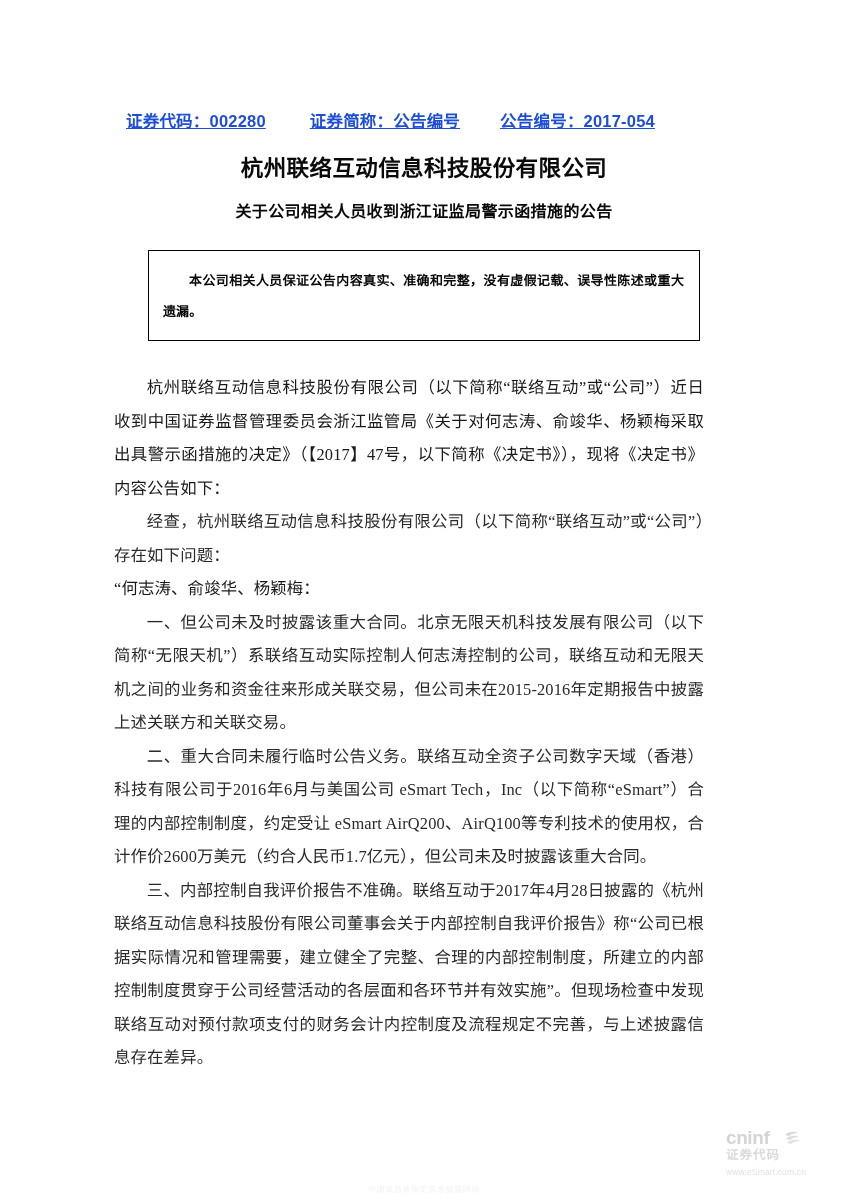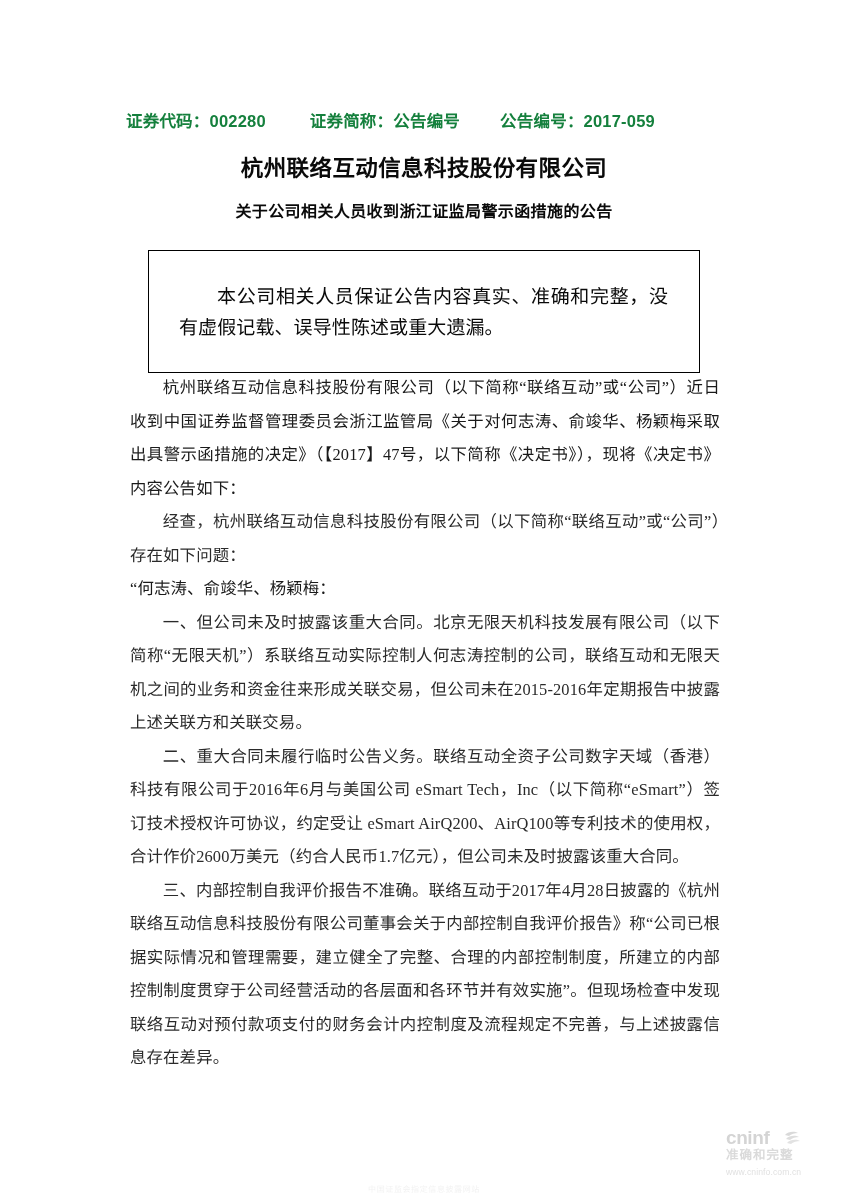--- a/index.html
+++ b/index.html
@@ -30,21 +30,22 @@
     left: 126px;
     top: 108px;
     width: 600px;
     display: flex;
     align-items: baseline;
     white-space: nowrap;
     font-family: "Liberation Sans", "DejaVu Sans", sans-serif;
     font-weight: 700;
     font-size: 16.5px;
     letter-spacing: 0.2px;
-    color: #15803d;
+    color: #1d4ed8;
+    text-decoration: underline;
   }
   .meta-item { display: inline-block; }
   .meta-gap-1 { width: 44px; display: inline-block; }
   .meta-gap-2 { width: 40px; display: inline-block; }
 
   
   .title-block {
     position: absolute;
     left: 0;
     top: 152px;
@@ -73,34 +74,34 @@
     position: absolute;
     left: 148px;
     top: 250px;
     width: 552px;
     border: 1.3px solid #000;
     box-sizing: border-box;
     padding: 14px 15px 13px 14px;
   }
   .disclaimer-text {
     font-family: "Liberation Sans", "DejaVu Sans", sans-serif;
-    font-weight: 400;
-    font-size: 19px;
+    font-weight: 700;
+    font-size: 13px;
     line-height: 31px;
     text-align: justify;
     text-indent: 2em;
     letter-spacing: 0.1px;
     color: #0a0a0a;
-    margin: 16px;
+    margin: 0;
   }
 
   
   .body-block {
     position: absolute;
-    left: 130px;
+    left: 114px;
     top: 371px;
     width: 590px;
   }
   .para {
     margin: 0;
     font-family: "Liberation Serif", "DejaVu Serif", serif;
     font-size: 16.4px;
     line-height: 33.5px;
     text-align: justify;
     text-justify: inter-ideograph;
@@ -171,51 +172,51 @@
 </head>
 <body>
 
 <div class="page">
 
   <div class="meta-line">
     <span class="meta-item">证券代码：002280</span>
     <span class="meta-gap-1"></span>
     <span class="meta-item">证券简称：公告编号</span>
     <span class="meta-gap-2"></span>
-    <span class="meta-item">公告编号：2017-059</span>
+    <span class="meta-item">公告编号：2017-054</span>
   </div>
 
   <div class="title-block">
     <div class="title-line title-line-1">杭州联络互动信息科技股份有限公司</div>
     <div class="title-line title-line-2">关于公司相关人员收到浙江证监局警示函措施的公告</div>
   </div>
 
   <div class="disclaimer-box">
     <p class="disclaimer-text">本公司相关人员保证公告内容真实、准确和完整，没有虚假记载、误导性陈述或重大遗漏。</p>
   </div>
 
   <div class="body-block">
     <p class="para">杭州联络互动信息科技股份有限公司（以下简称“联络互动”或“公司”）近日收到中国证券监督管理委员会浙江监管局《关于对何志涛、俞竣华、杨颖梅采取出具警示函措施的决定》（【2017】47号，以下简称《决定书》），现将《决定书》内容公告如下：</p>
     <p class="para indent-wide ink-light">经查，杭州联络互动信息科技股份有限公司（以下简称“联络互动”或“公司”）存在如下问题：</p>
     <p class="para no-indent">“何志涛、俞竣华、杨颖梅：</p>
     <p class="para indent-wide ink-light">一、但公司未及时披露该重大合同。北京无限天机科技发展有限公司（以下简称“无限天机”）系联络互动实际控制人何志涛控制的公司，联络互动和无限天机之间的业务和资金往来形成关联交易，但公司未在2015-2016年定期报告中披露上述关联方和关联交易。</p>
-    <p class="para indent-wide ink-light">二、重大合同未履行临时公告义务。联络互动全资子公司数字天域（香港）科技有限公司于2016年6月与美国公司 eSmart Tech，Inc（以下简称“eSmart”）签订技术授权许可协议，约定受让 eSmart AirQ200、AirQ100等专利技术的使用权，合计作价2600万美元（约合人民币1.7亿元），但公司未及时披露该重大合同。</p>
+    <p class="para indent-wide ink-light">二、重大合同未履行临时公告义务。联络互动全资子公司数字天域（香港）科技有限公司于2016年6月与美国公司 eSmart Tech，Inc（以下简称“eSmart”）合理的内部控制制度，约定受让 eSmart AirQ200、AirQ100等专利技术的使用权，合计作价2600万美元（约合人民币1.7亿元），但公司未及时披露该重大合同。</p>
     <p class="para indent-wide ink-light">三、内部控制自我评价报告不准确。联络互动于2017年4月28日披露的《杭州联络互动信息科技股份有限公司董事会关于内部控制自我评价报告》称“公司已根据实际情况和管理需要，建立健全了完整、合理的内部控制制度，所建立的内部控制制度贯穿于公司经营活动的各层面和各环节并有效实施”。但现场检查中发现联络互动对预付款项支付的财务会计内控制度及流程规定不完善，与上述披露信息存在差异。</p>
   </div>
 
   <div class="watermark">
     <div class="wm-row">
       <span class="wm-brand">cninf</span>
       <span class="wm-swirl">
         <svg width="18" height="16" viewBox="0 0 18 16" aria-hidden="true">
           <path d="M2 5 C5 1, 12 1, 15 3 C12 3, 8 4, 6 6 Z" fill="#a6a6a6"></path>
           <path d="M3 9 C6 5, 13 5, 16 7 C13 7, 9 8, 7 10 Z" fill="#b0b0b0"></path>
           <path d="M4 13 C7 9, 14 9, 17 11 C14 11, 10 12, 8 14 Z" fill="#bbbbbb"></path>
         </svg>
       </span>
     </div>
-    <div class="wm-cn">准确和完整</div>
-    <div class="wm-url">www.cninfo.com.cn</div>
+    <div class="wm-cn">证券代码</div>
+    <div class="wm-url">www.eSmart.com.cn</div>
   </div>
 
   <div class="wm-footer">中国证监会指定信息披露网站</div>
 
 </div>
 
 </body></html>

